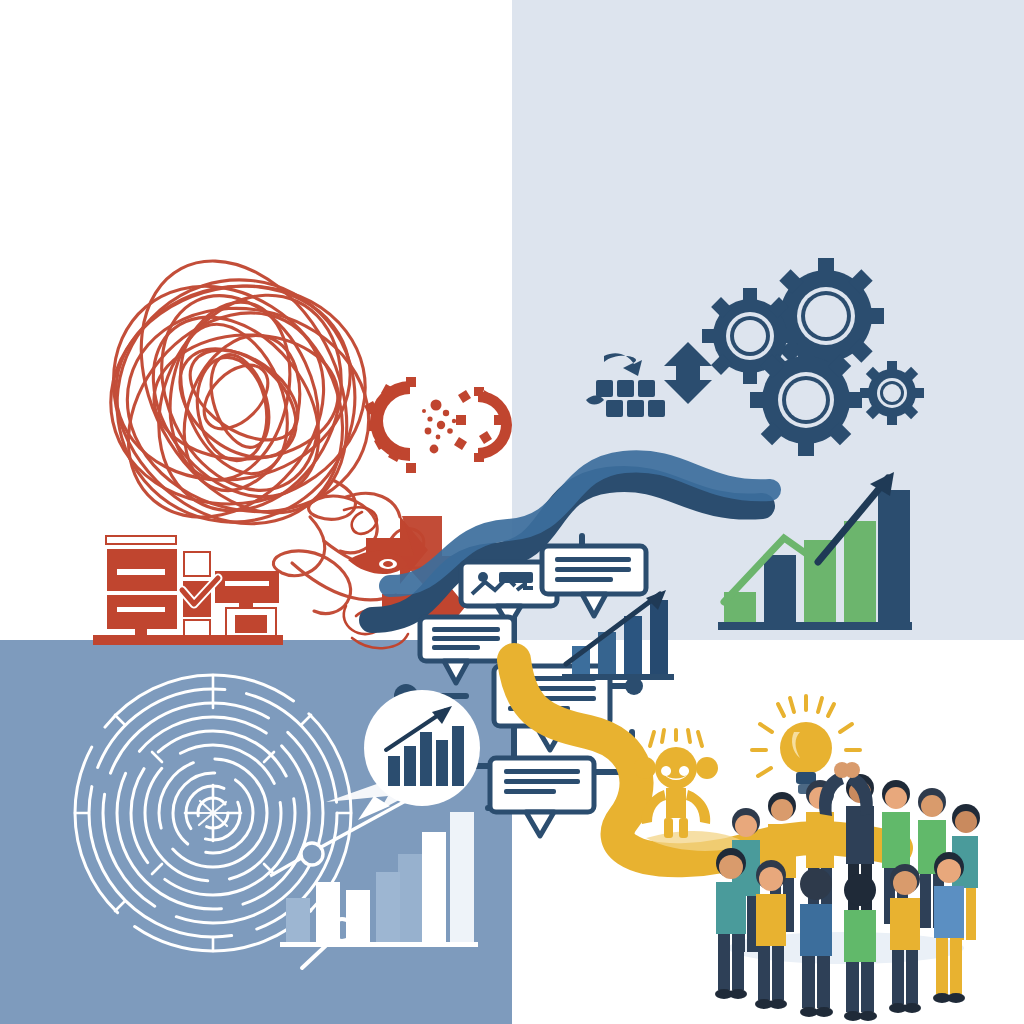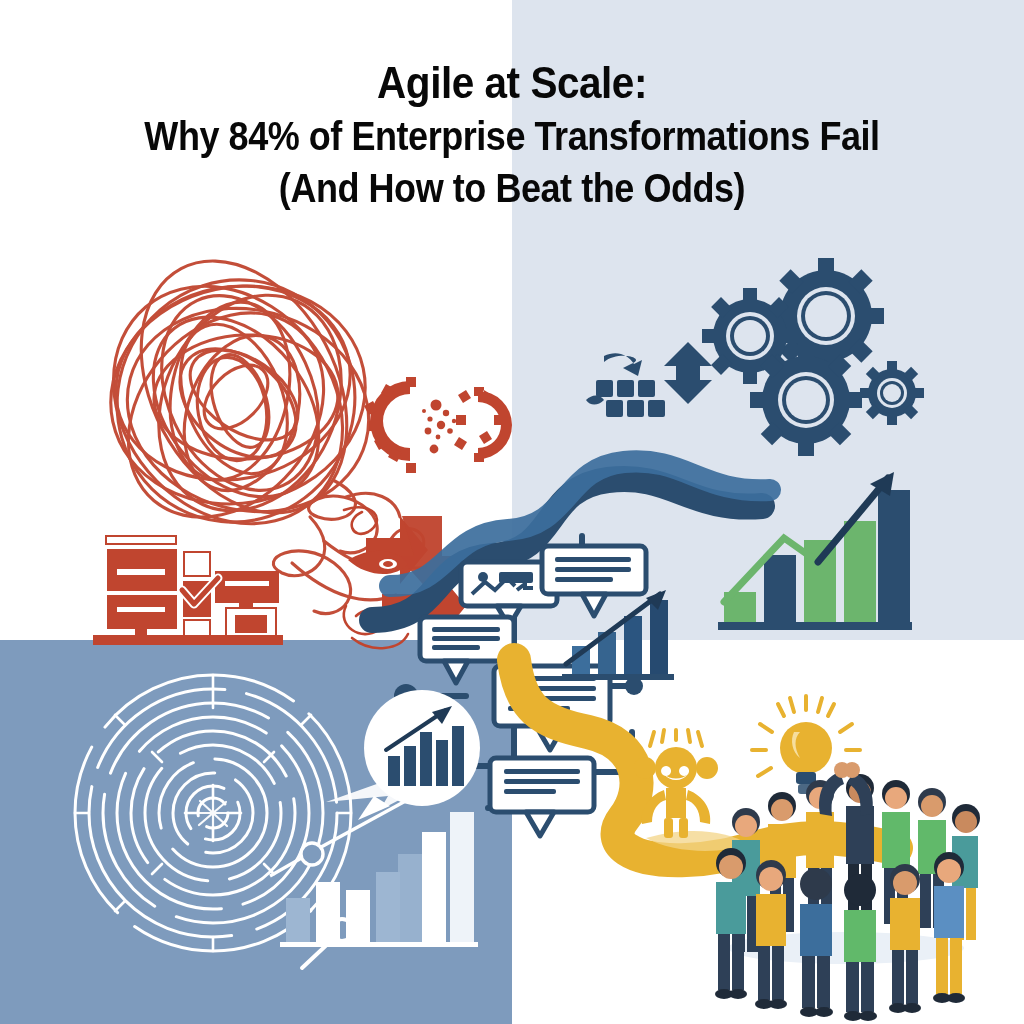--- a/index.html
+++ b/index.html
@@ -556,19 +556,14 @@
     </g>
 
     <g>
       <path d="M126 62 C122 40 132 24 146 20 l4 12 C140 36 136 48 138 64 Z" fill="#2e4057"></path>
       <path d="M178 62 C182 40 172 24 158 20 l-4 12 C164 36 168 48 166 64 Z" fill="#2e4057"></path>
       <circle cx="148" cy="18" r="8" fill="#d99b6c"></circle>
       <circle cx="158" cy="18" r="8" fill="#d99b6c"></circle>
     </g>
   </svg>
 
-  <div id="title-block">
-    <div id="title-line1">Agile at Scale:</div>
-    <div id="title-line2">Why 84% of Enterprise Transformations Fail</div>
-    <div id="title-line3">(And How to Beat the Odds)</div>
-  </div>
 
 </div>
 
 </body></html>

